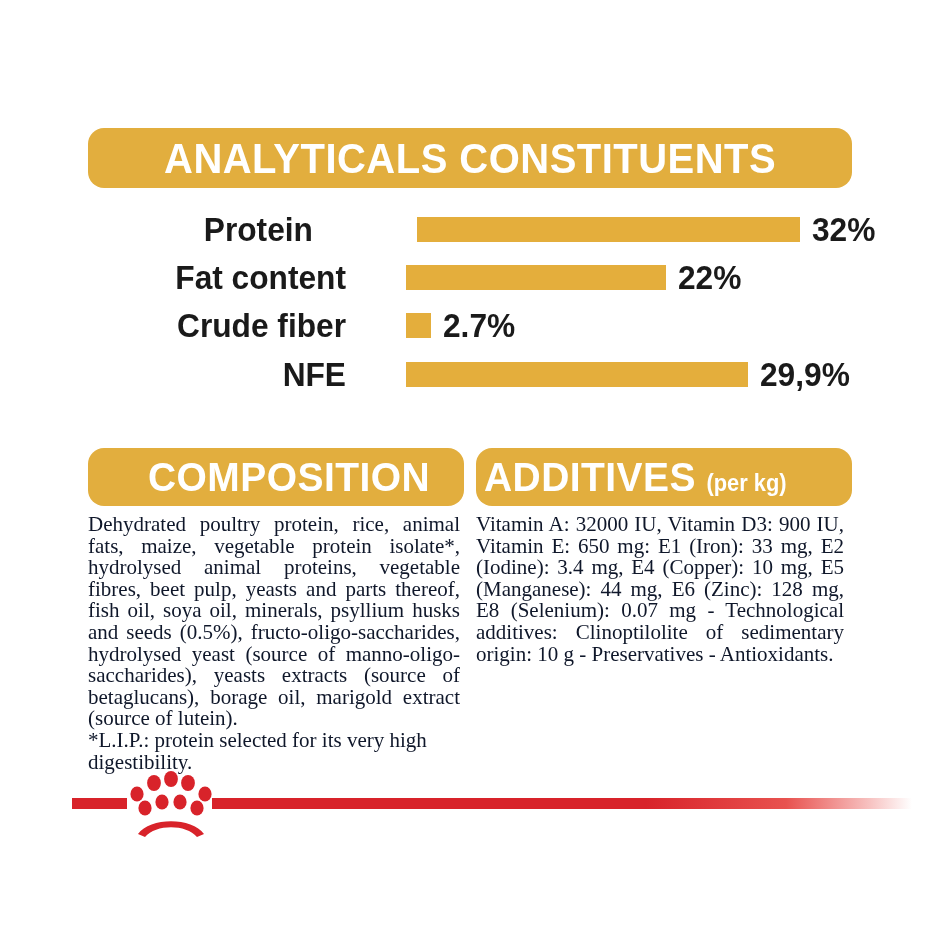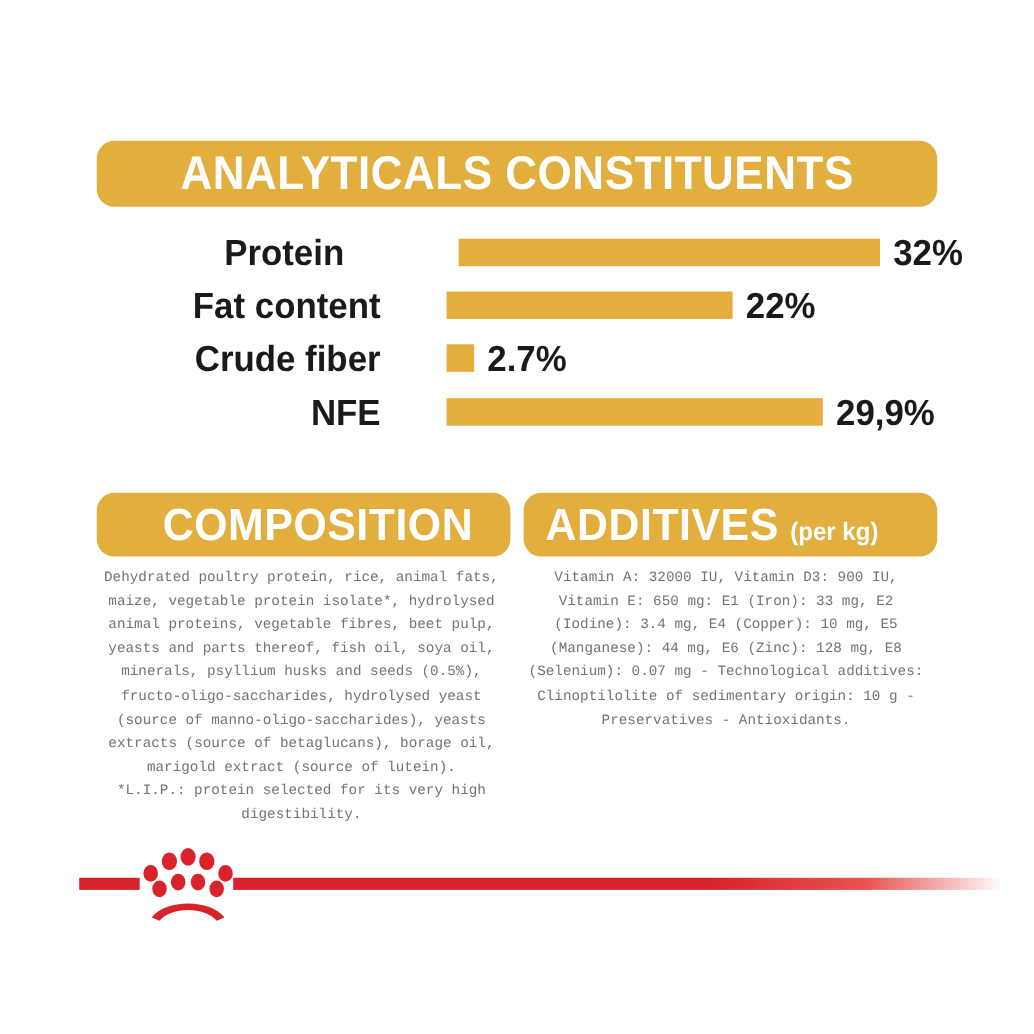--- a/index.html
+++ b/index.html
@@ -67,21 +67,21 @@
     transform: scaleX(0.95);
     transform-origin: left center;
   }
 
   #additives-banner {
     left: 476px;
     top: 448px;
     width: 376px;
     height: 58px;
     justify-content: flex-start;
-    padding-left: 20px;
+    padding-left: 8px;
   }
   #additives-banner .additives-row {
     display: flex;
     align-items: baseline;
     transform: scaleX(0.95);
     transform-origin: left center;
   }
   #additives-banner .banner-text {
     font-size: 41px;
     line-height: 41px;
@@ -148,40 +148,39 @@
     line-height: 33px;
     white-space: nowrap;
     margin-left: 12px;
     transform: scaleX(0.96);
     transform-origin: left center;
   }
 
   
   .body-panel {
     position: absolute;
-    color: #737373;
-    font-family: Liberation Mono, monospace;
-    font-size: 13px;
+    color: #0f172a;
+    font-family: Liberation Serif, serif;
+    font-size: 21px;
     line-height: 21.6px;
     text-align: justify;
     text-justify: inter-word;
   }
   #composition-body {
     left: 88px;
     top: 514px;
     width: 372px;
   }
   #additives-body {
     left: 476px;
     top: 514px;
     width: 368px;
   }
   .body-panel p {
     margin: 0;
-    text-align: center;
   }
   .last-line {
     text-align: left;
   }
 
   
   #footer {
     position: absolute;
     left: 0;
     top: 756px;

